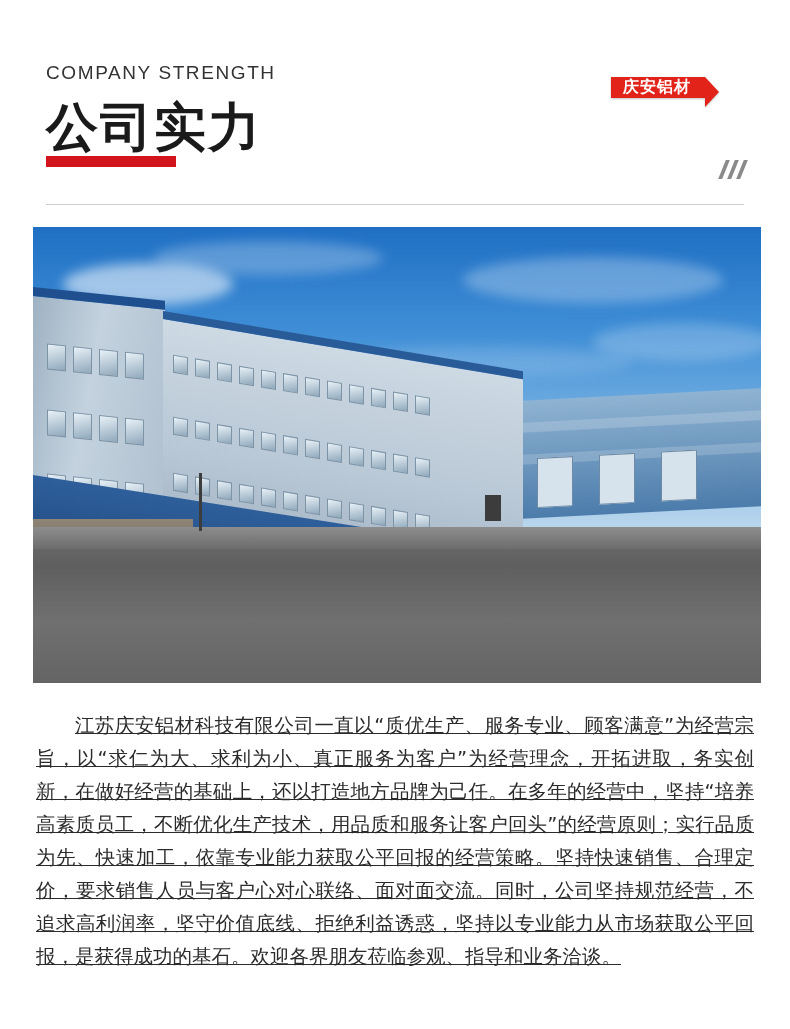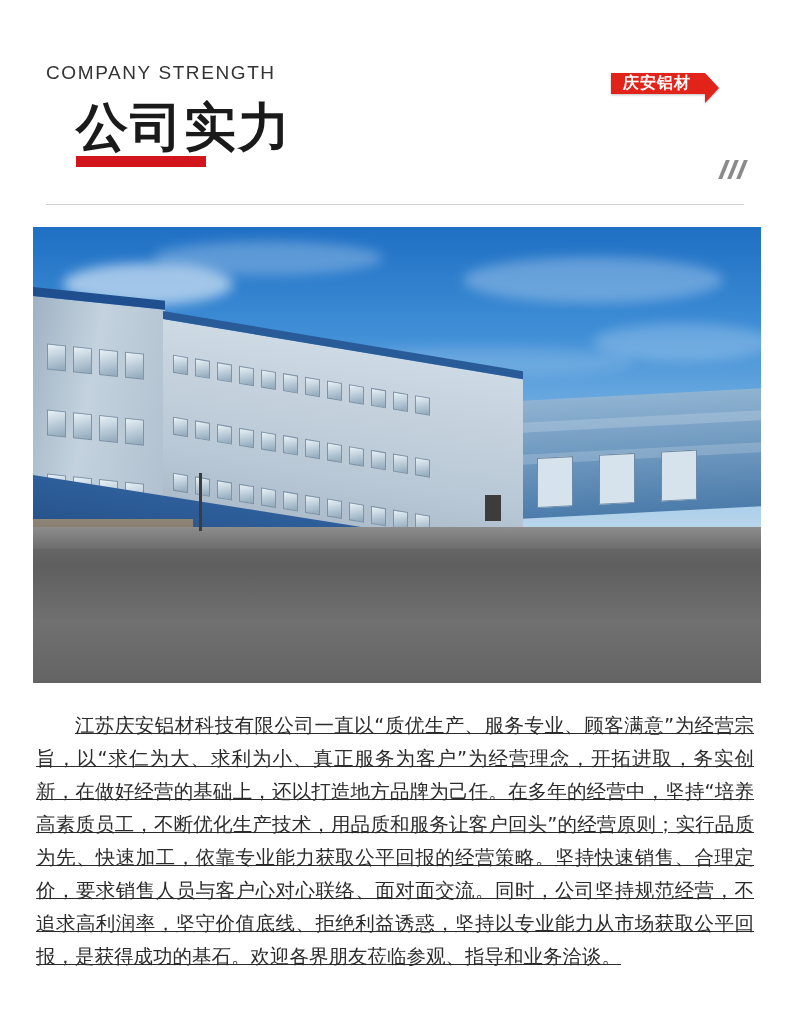--- a/index.html
+++ b/index.html
@@ -33,21 +33,20 @@
     font-size: 19px;
     letter-spacing: 1.6px;
     color: #333333;
     font-family: "Liberation Sans", sans-serif;
     font-weight: 400;
   }
   .title-wrap {
     position: relative;
     display: inline-block;
     margin-top: 16px;
-    margin-left: 30px;
   }
   .title-underline {
     position: absolute;
     left: 0;
     top: 56px;
     width: 130px;
     height: 11px;
     background: #d2141c;
   }
   .title {
@@ -59,21 +58,21 @@
     letter-spacing: 2px;
     font-family: "DejaVu Sans", sans-serif;
   }
 
   
   .brand-badge {
     position: absolute;
     right: 46px;
     top: 68px;
     display: flex;
-    align-items: center;
+    align-items: flex-end;
     height: 30px;
     filter: drop-shadow(0 1px 1px rgba(0,0,0,0.25));
   }
   .brand-badge .tag {
     position: relative;
     background: #e2231a;
     color: #ffffff;
     font-size: 16px;
     font-weight: bold;
     letter-spacing: 1px;

